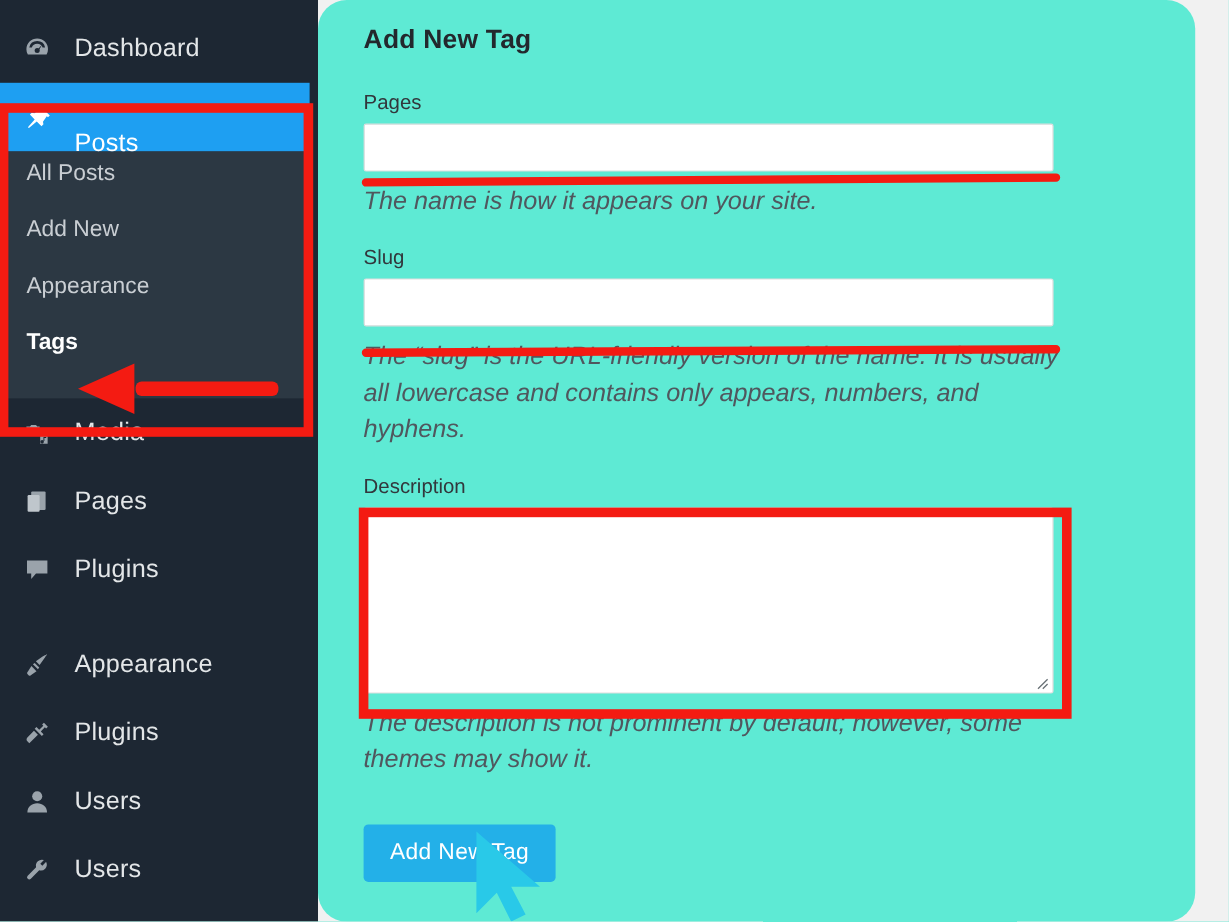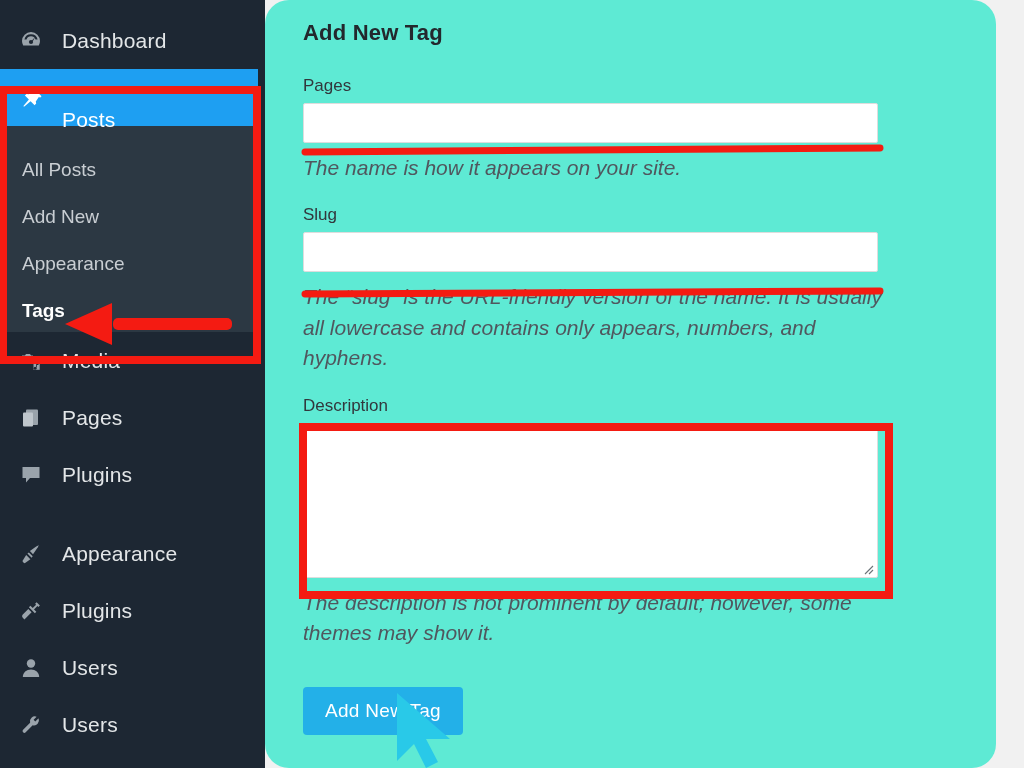--- a/index.html
+++ b/index.html
@@ -65,21 +65,21 @@
 
   
   .submenu {
     background: #2c3843;
     padding: 8px 0 10px 0;
     width: 258px;
   }
   .submenu-item {
     height: 47px;
     display: flex;
-    align-items: flex-end;
+    align-items: flex-start;
     padding-left: 22px;
     font-size: 19px;
     color: #c9ced3;
   }
   .submenu-item.active {
     color: #ffffff;
     font-weight: bold;
   }
 
   .menu-sep { height: 22px; }

